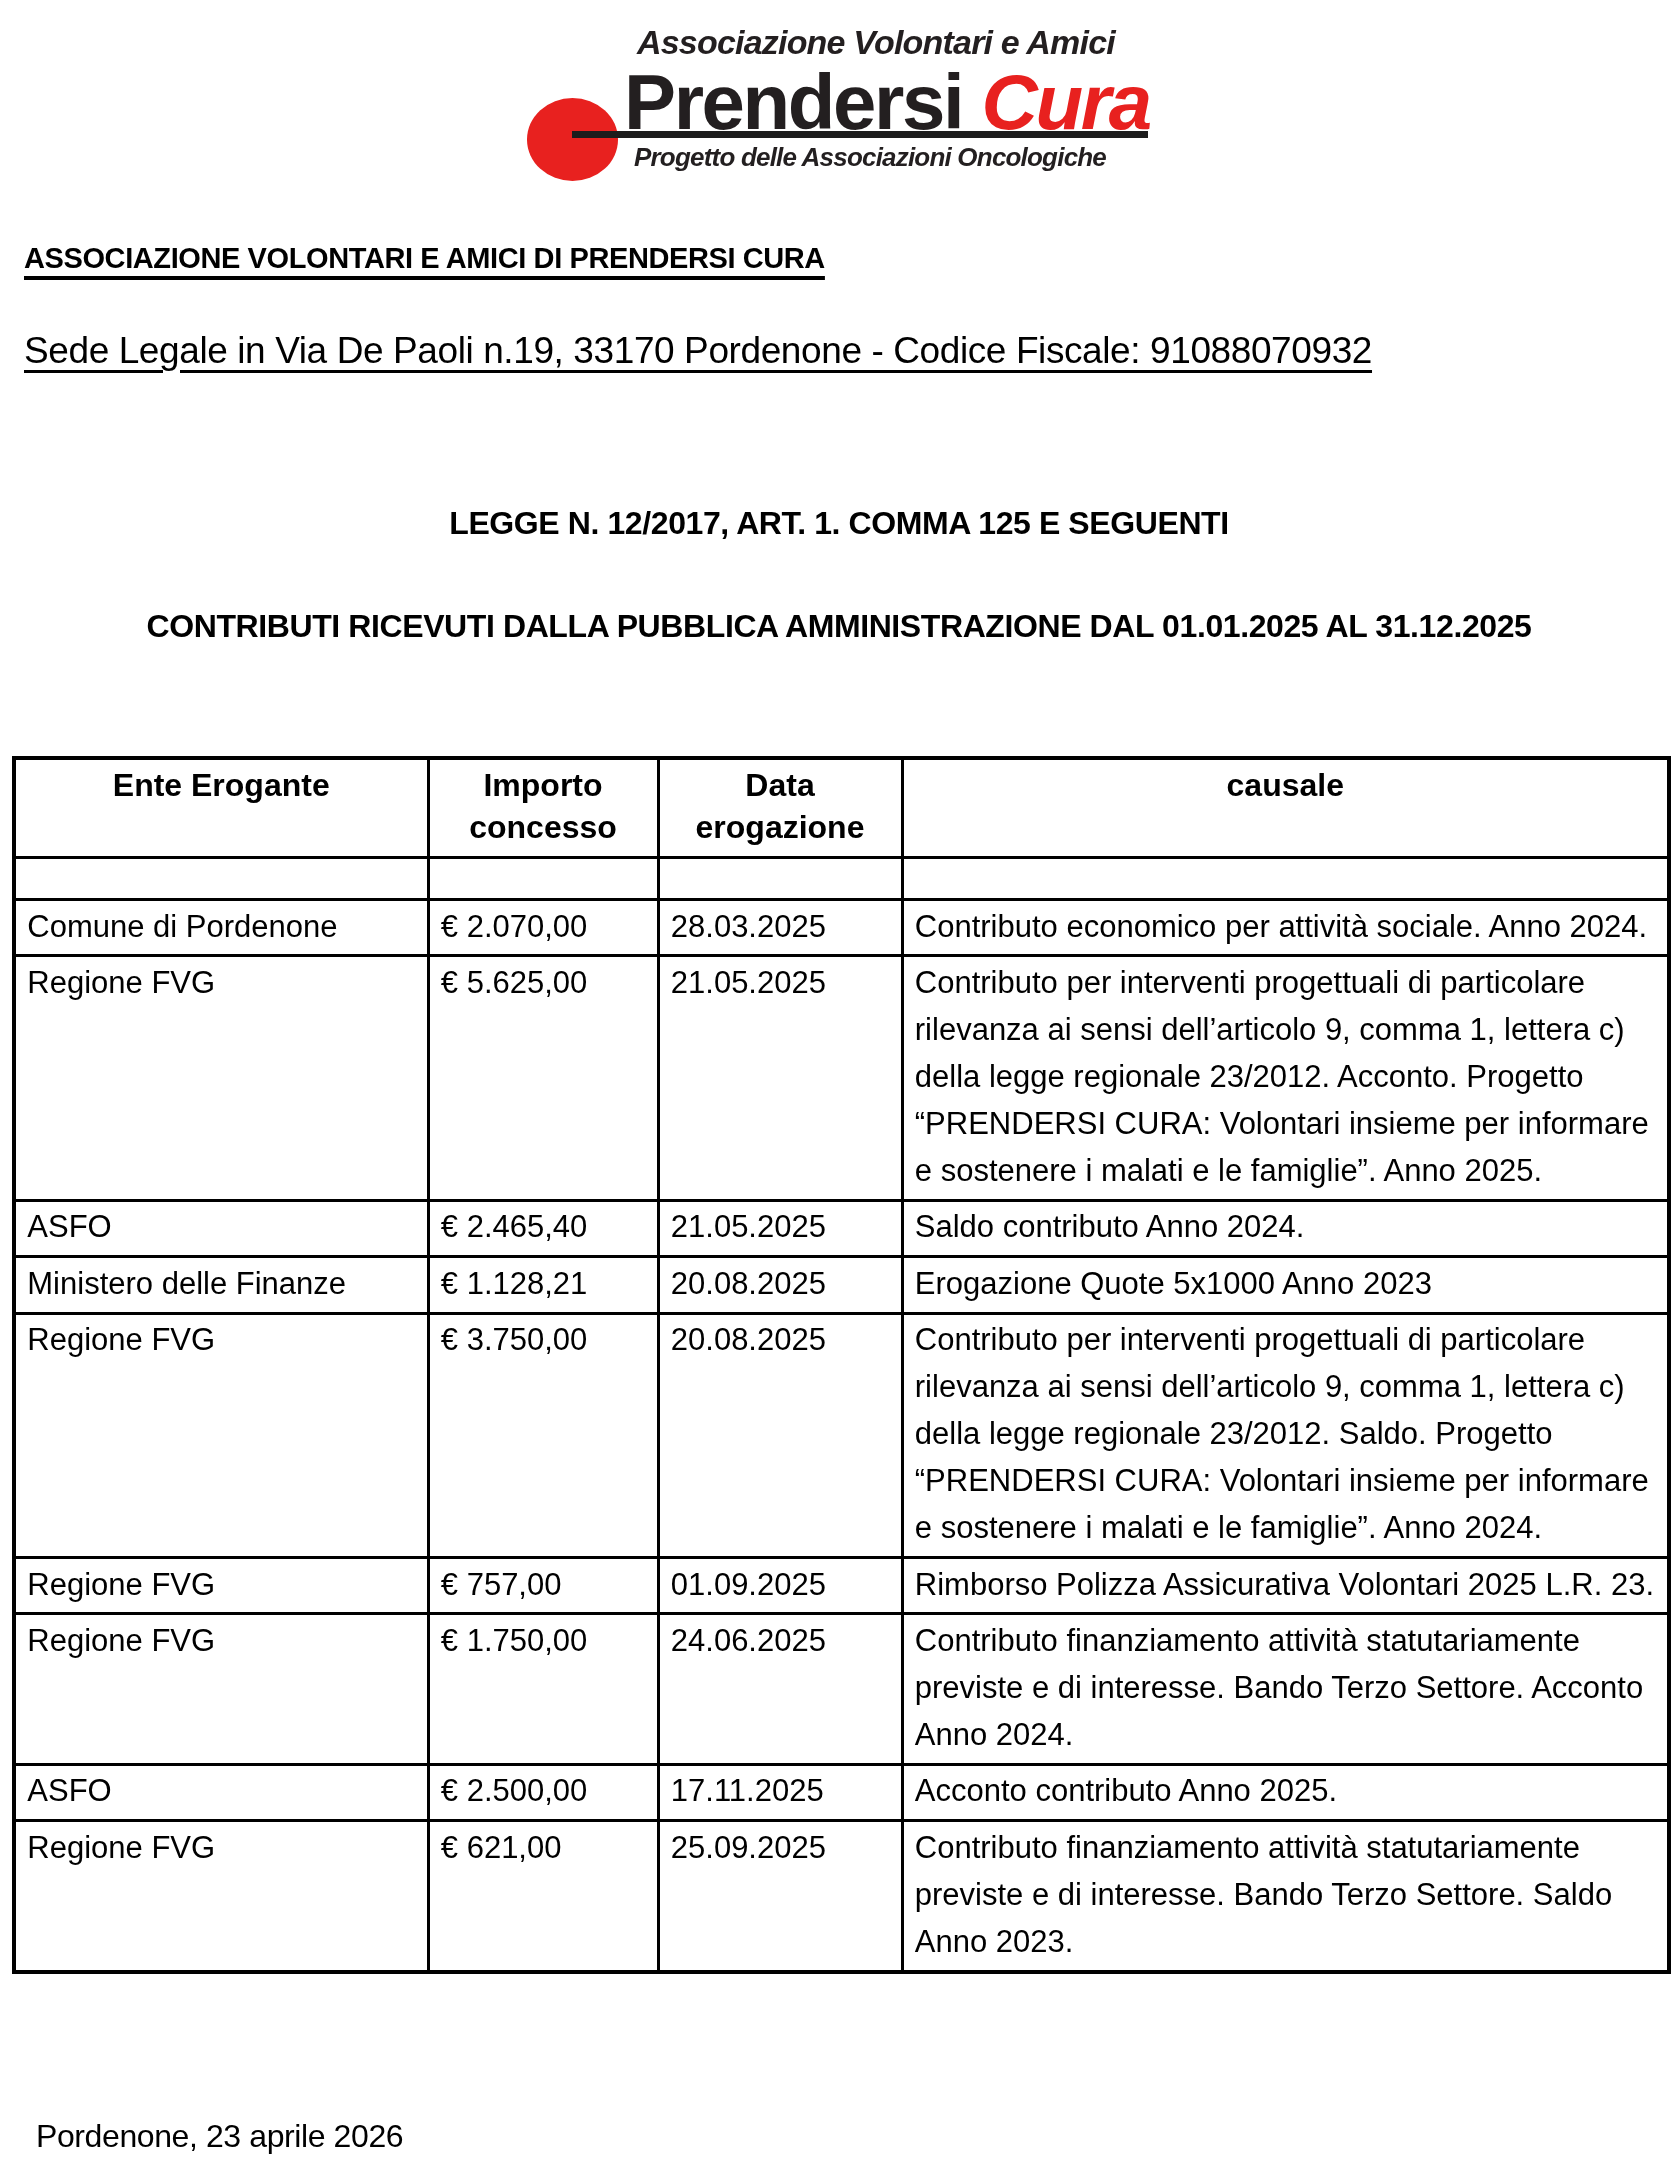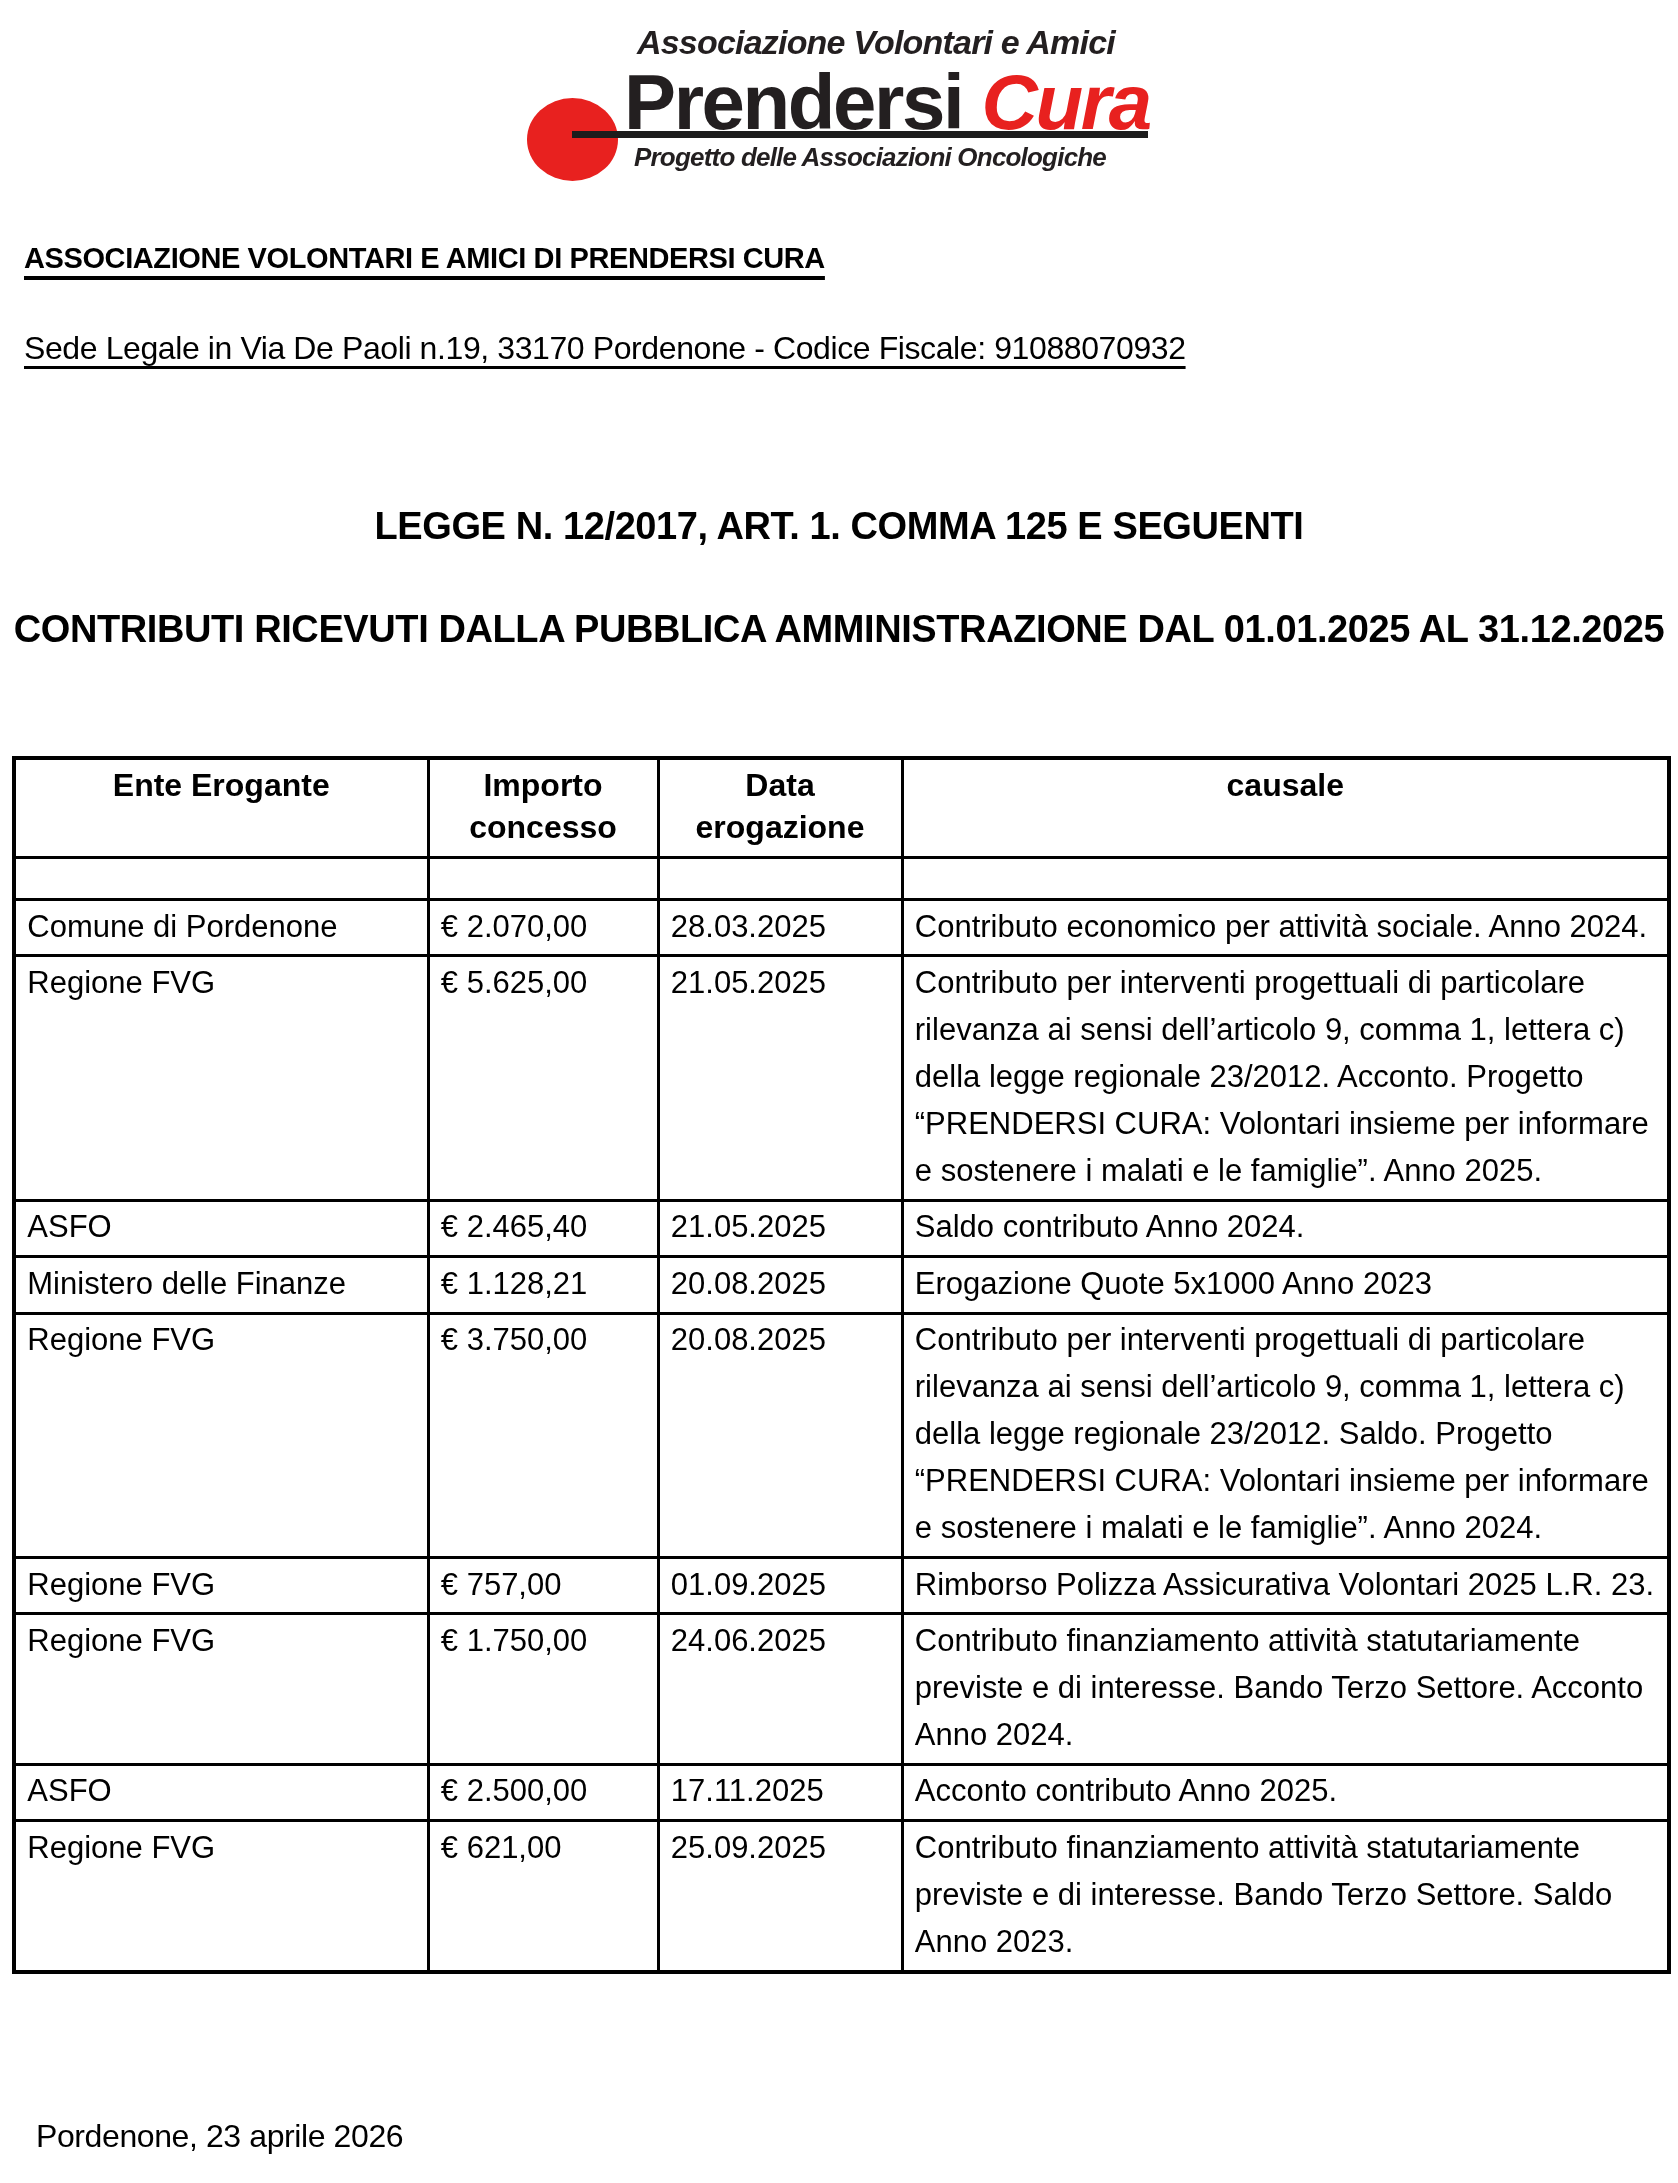--- a/index.html
+++ b/index.html
@@ -39,27 +39,27 @@
 
   
   .assoc-title {
     position:absolute; left:24px; top:242px;
     font-size:29px; font-weight:bold; letter-spacing:-0.4px;
     text-decoration:underline; text-decoration-thickness:4px; text-underline-offset:8px;
     white-space:nowrap;
   }
   .legal-seat {
     position:absolute; left:24px; top:330px;
-    font-size:32px; letter-spacing:-0.4px;
+    font-size:37px; letter-spacing:-0.4px;
     text-decoration:underline; text-decoration-thickness:3.2px; text-underline-offset:7.3px;
     white-space:nowrap;
   }
   .doc-title {
     position:absolute; left:0; width:100%;
-    text-align:center; font-weight:bold; font-size:38px; letter-spacing:-0.4px;
+    text-align:center; font-weight:bold; font-size:32px; letter-spacing:-0.4px;
     white-space:nowrap;
   }
   .doc-title.law { top:505px; }
   .doc-title.subject { top:608px; }
 
   
   table.grants {
     position:absolute; left:12px; top:756px;
     width:1655px;
     border-collapse:collapse;

